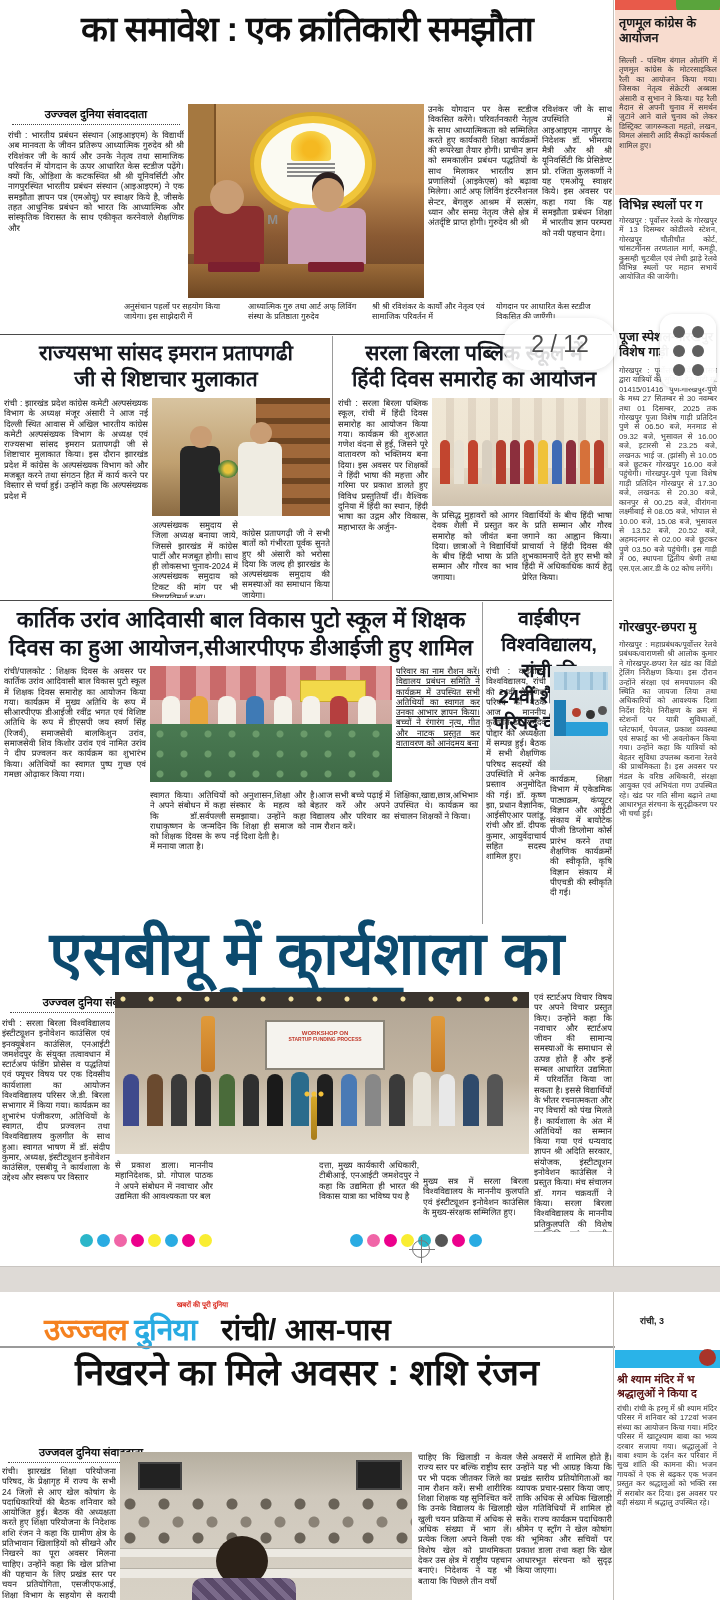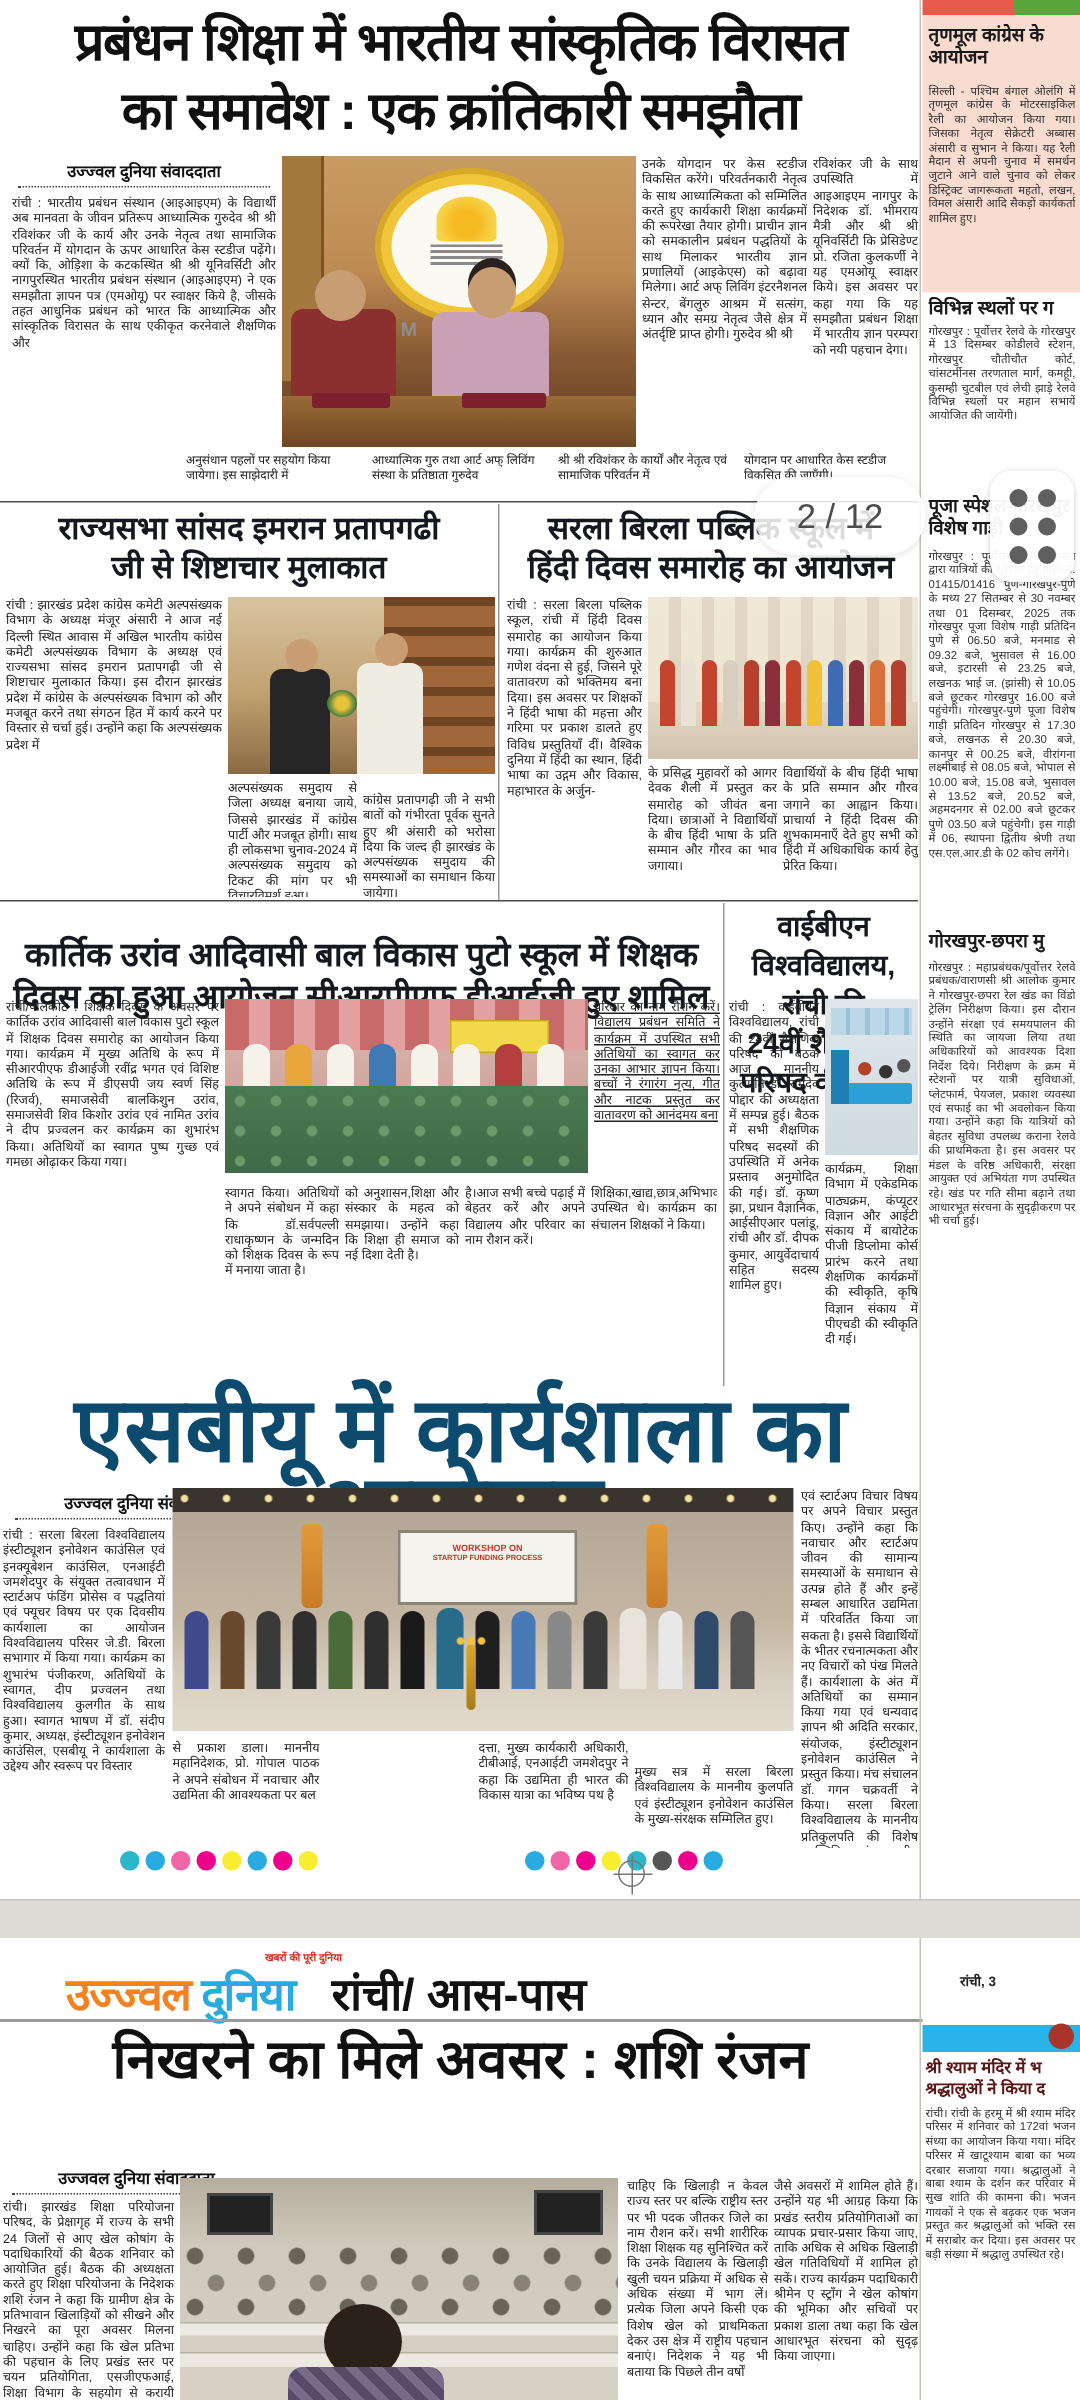--- a/index.html
+++ b/index.html
@@ -34,21 +34,20 @@
   .crosshair:after{content:"";position:absolute;top:50%;left:-4px;height:1px;width:26px;background:#777;}
 </style>
 </head>
 <body>
 
 <div class="canvas">
 
   <div class="abs" style="left:0;top:0;width:720px;height:1266px;background:#fff;">
 
     <div class="abs h1" style="left:2px;top:6px;width:610px;">
-      <div>प्रबंधन शिक्षा में भारतीय सांस्कृतिक विरासत</div>
       <div>का समावेश : एक क्रांतिकारी समझौता</div>
     </div>
 
     <div class="abs byline" style="left:12px;top:106px;width:168px;">उज्ज्वल दुनिया संवाददाता</div>
     <div class="abs bt" style="left:8px;top:130px;width:176px;height:200px;">रांची : भारतीय प्रबंधन संस्थान (आइआइएम) के विद्यार्थी अब मानवता के जीवन प्रतिरूप आध्यात्मिक गुरुदेव श्री श्री रविशंकर जी के कार्य और उनके नेतृत्व तथा सामाजिक परिवर्तन में योगदान के ऊपर आधारित केस स्टडीज पढ़ेंगे। क्यों कि, ओड़िशा के कटकस्थित श्री श्री यूनिवर्सिटी और नागपुरस्थित भारतीय प्रबंधन संस्थान (आइआइएम) ने एक समझौता ज्ञापन पत्र (एमओयू) पर स्वाक्षर किये है, जीसके तहत आधुनिक प्रबंधन को भारत कि आध्यात्मिक और सांस्कृतिक विरासत के साथ एकीकृत करनेवाले शैक्षणिक और</div>
 
     <div class="abs photo" style="left:188px;top:104px;width:236px;height:194px;background:linear-gradient(180deg,#c89b62 0%,#bd8a52 40%,#8a5a33 68%,#5e3c22 100%);">
       <div class="abs" style="left:0;top:0;width:26px;height:150px;background:#a57840;border-right:2px solid #7c5327;"></div>
       <div class="abs" style="left:66px;top:12px;width:104px;height:82px;border-radius:50%;background:#fbfaf2;border:7px solid #f0c53a;box-shadow:0 0 0 4px #d8a928;">
         <div class="abs" style="left:30px;top:8px;width:40px;height:30px;border-radius:50% 50% 10% 10%;background:radial-gradient(circle at 50% 60%,#f5b921 30%,#f7d34a 70%);"></div>
@@ -110,21 +109,21 @@
       <div class="fig" style="left:120px;top:42px;width:10px;height:44px;background:#3f6bb5;"></div>
       <div class="fig" style="left:134px;top:42px;width:10px;height:44px;background:#8c2f3d;"></div>
       <div class="fig" style="left:148px;top:42px;width:10px;height:44px;background:#d6713a;"></div>
       <div class="fig" style="left:162px;top:42px;width:10px;height:44px;background:#b5402e;"></div>
     </div>
     <div class="abs bt" style="left:432px;top:510px;width:86px;height:88px;">के प्रसिद्ध मुहावरों को आगर देवक शैली में प्रस्तुत कर समारोह को जीवंत बना दिया। छात्राओं ने विद्यार्थियों के बीच हिंदी भाषा के प्रति सम्मान और गौरव का भाव जगाया।</div>
     <div class="abs bt" style="left:522px;top:510px;width:90px;height:88px;">विद्यार्थियों के बीच हिंदी भाषा के प्रति सम्मान और गौरव जगाने का आह्वान किया। प्राचार्या ने हिंदी दिवस की शुभकामनाएँ देते हुए सभी को हिंदी में अधिकाधिक कार्य हेतु प्रेरित किया।</div>
 
     <div class="abs rule" style="left:0;top:600px;width:612px;"></div>
 
-    <div class="abs h4" style="left:2px;top:606px;width:478px;margin-top:17px;">
+    <div class="abs h4" style="left:2px;top:606px;width:478px;">
       <div>कार्तिक उरांव आदिवासी बाल विकास पुटो स्कूल में शिक्षक</div>
       <div>दिवस का हुआ आयोजन,सीआरपीएफ डीआईजी हुए शामिल</div>
     </div>
     <div class="abs bt" style="left:4px;top:666px;width:142px;height:256px;">रांची/पालकोट : शिक्षक दिवस के अवसर पर कार्तिक उरांव आदिवासी बाल विकास पुटो स्कूल में शिक्षक दिवस समारोह का आयोजन किया गया। कार्यक्रम में मुख्य अतिथि के रूप में सीआरपीएफ डीआईजी रवींद्र भगत एवं विशिष्ट अतिथि के रूप में डीएसपी जय स्वर्ण सिंह (रिजर्व), समाजसेवी बालकिशुन उरांव, समाजसेवी शिव किशोर उरांव एवं नामित उरांव ने दीप प्रज्वलन कर कार्यक्रम का शुभारंभ किया। अतिथियों का स्वागत पुष्प गुच्छ एवं गमछा ओढ़ाकर किया गया।</div>
     <div class="abs photo" style="left:150px;top:666px;width:242px;height:116px;background:linear-gradient(180deg,#dcb8b0 0%,#d0a8a0 50%,#4a7a52 50%,#3f6a47 100%);">
       <div class="abs" style="left:0;top:0;width:242px;height:34px;background:repeating-linear-gradient(90deg,#c96a6a 0 16px,#e2a0a0 16px 30px);"></div>
       <div class="abs" style="left:150px;top:14px;width:64px;height:20px;background:#f2d94a;border:1px solid #c9a92a;"></div>
       <div class="abs" style="left:0;top:58px;width:242px;height:58px;background:radial-gradient(circle at 10px 10px,#6a9a6a 3px,transparent 4px);background-size:24px 20px;"></div>
       <div class="fig" style="left:12px;top:30px;width:18px;height:28px;background:#f5f2ea;"></div>
       <div class="fig" style="left:40px;top:30px;width:18px;height:28px;background:#e8a63c;"></div>

